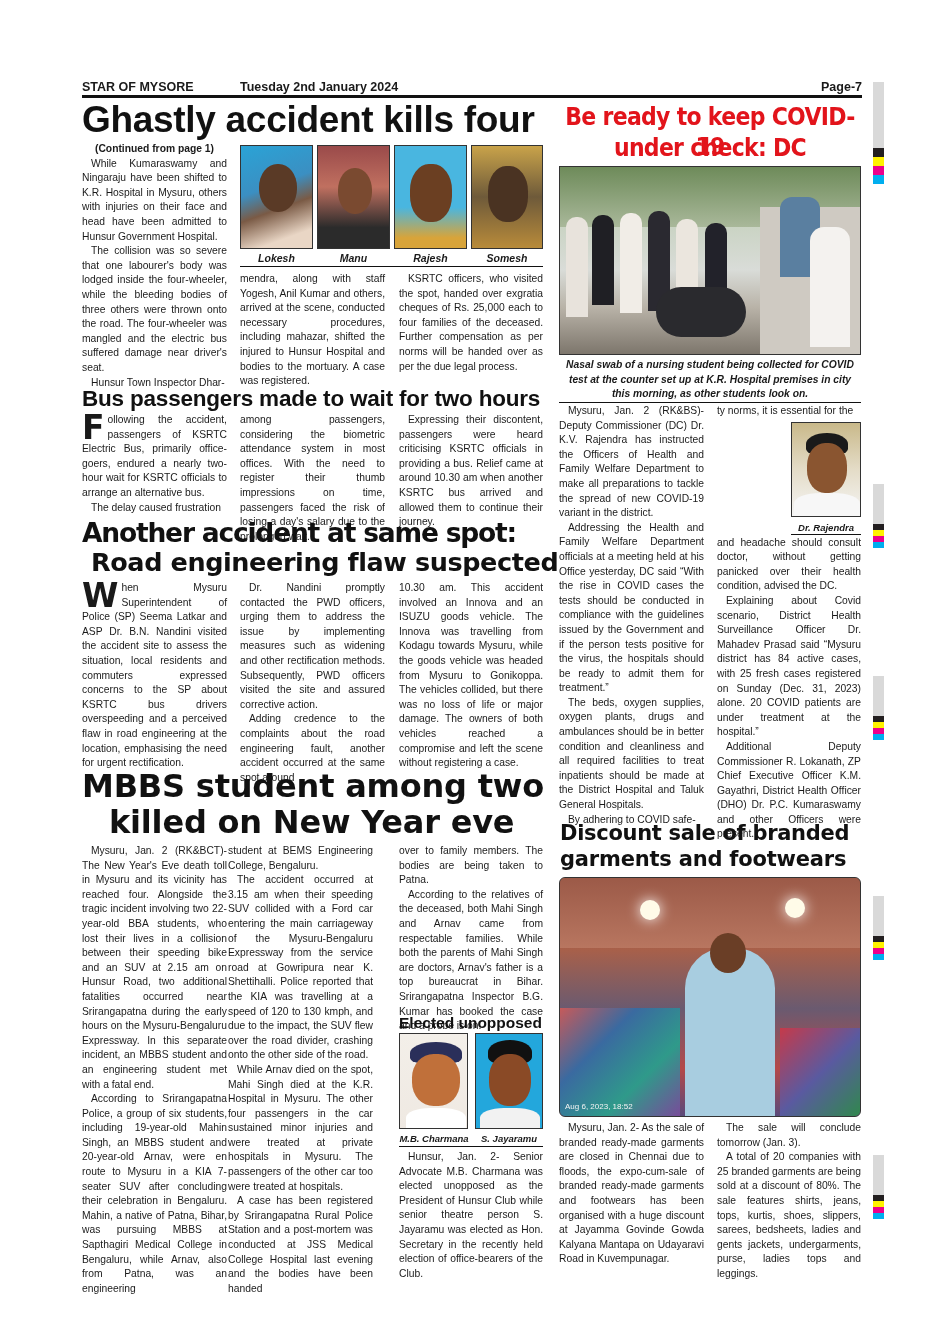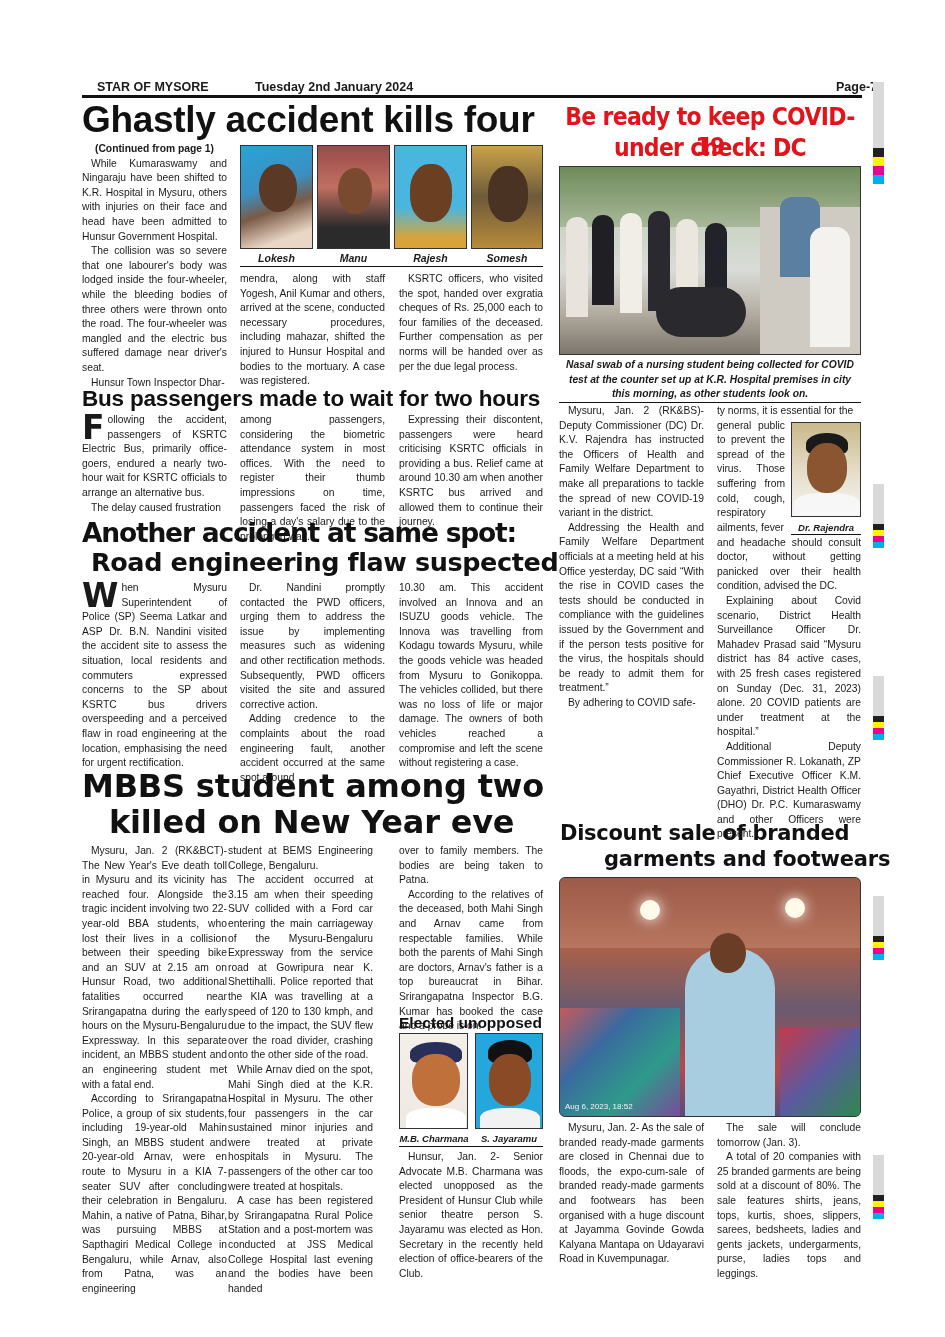--- a/index.html
+++ b/index.html
@@ -1,18 +1,18 @@
 <!DOCTYPE html>
 <html><head>
 <meta charset="utf-8">
 <style>
   * { box-sizing: border-box; margin: 0; padding: 0; }
   html, body { width: 945px; height: 1337px; background: #ffffff; overflow: hidden; }
   body { position: relative; font-family: "Liberation Sans", sans-serif; color: #1a1a1a; }
-  .abs { position: absolute; margin-left: 15px; }
+  .abs { position: absolute; }
   .masthead-left { font-weight: bold; font-size: 12.5px; }
   .rule { position: absolute; background: #111; }
   .headline { position: absolute; font-family: "Liberation Sans", sans-serif; font-weight: bold; color: #111; white-space: nowrap; line-height: 1; }
   .headline.heavy { font-family: "DejaVu Sans", sans-serif; font-weight: bold; letter-spacing: -0.5px; }
   .col { position: absolute; font-size: 10.3px; line-height: 14.6px; text-align: justify; }
   .col p { text-indent: 9px; }
   .col p.noindent { text-indent: 0; }
   .col p.center { text-align: center; font-weight: bold; text-indent: 0; }
   .dropcap { float: left; font-family: "DejaVu Sans", sans-serif; font-weight: bold; font-size: 33px; line-height: 28px; margin: 1px 3px 0 0; }
   .photo { position: absolute; border: 1px solid #333; overflow: hidden; }
@@ -139,41 +139,41 @@
   <div style="position:absolute;left:96px;top:120px;width:90px;height:50px;border-radius:30px;background:#2a2a2e;"></div>
   <div style="position:absolute;left:220px;top:30px;width:40px;height:80px;border-radius:12px 12px 0 0;background:#5a7fa0;"></div>
   <div style="position:absolute;left:250px;top:60px;width:40px;height:120px;border-radius:14px 14px 0 0;background:#f4f2ef;"></div>
 </div>
 <div class="photo-caption" style="left:559px; top:358px; width:302px;">Nasal swab of a nursing student being collected for COVID test at the counter set up at K.R. Hospital premises in city this morning, as other students look on.</div>
 <div class="rule" style="left:559px; top:402px; width:302px; height:1px;"></div>
 
 <div class="col" style="left:559px; top:404px; width:145px;">
   <p>Mysuru, Jan. 2 (RK&amp;BS)- Deputy Commissioner (DC) Dr. K.V. Rajendra has instructed the Officers of Health and Family Welfare Department to make all preparations to tackle the spread of new COVID-19 variant in the district.</p>
   <p>Addressing the Health and Family Welfare Department officials at a meeting held at his Office yesterday, DC said “With the rise in COVID cases the tests should be conducted in compliance with the guidelines issued by the Government and if the person tests positive for the virus, the hospitals should be ready to admit them for treatment.”</p>
+  <p>The beds, oxygen supplies, oxygen plants, drugs and ambulances should be in better condition and cleanliness and all required facilities to treat inpatients should be made at the District Hospital and Taluk General Hospitals.</p>
   <p>By adhering to COVID safe-</p>
 </div>
 <div class="col" style="left:717px; top:404px; width:144px;">
   <p class="noindent">ty norms, it is essential for the</p>
   <div style="position:relative; height:117px;">
     <div class="photo" style="left:74px; top:3px; width:70px; height:95px; background:linear-gradient(180deg,#c9b98a 0%,#e4dcc7 50%,#f5f5f5 100%);">
       <div style="position:absolute;left:14px;top:10px;width:42px;height:22px;border-radius:50% 50% 30% 30%;background:#1a1a1a;"></div>
       <div style="position:absolute;left:15px;top:20px;width:40px;height:50px;border-radius:45%;background:#8a5530;"></div>
       <div style="position:absolute;left:2px;top:70px;width:66px;height:26px;background:#f7f7f7;border-radius:40% 40% 0 0;"></div>
     </div>
     <div class="caption-name" style="left:74px; top:102px; width:70px; font-size:9.5px;">Dr. Rajendra</div>
     <div class="rule" style="left:74px; top:115px; width:70px; height:1px;"></div>
-    <p class="noindent" style="width:68px; position:absolute; left:0; top:0;">general public to prevent the spread of the virus. Those suffering from cold, cough, respiratory ailments, fever</p>
   </div>
   <p class="noindent">and headache should consult doctor, without getting panicked over their health condition, advised the DC.</p>
   <p>Explaining about Covid scenario, District Health Surveillance Officer Dr. Mahadev Prasad said “Mysuru district has 84 active cases, with 25 fresh cases registered on Sunday (Dec. 31, 2023) alone. 20 COVID patients are under treatment at the hospital.”</p>
   <p>Additional Deputy Commissioner R. Lokanath, ZP Chief Executive Officer K.M. Gayathri, District Health Officer (DHO) Dr. P.C. Kumaraswamy and other Officers were present.</p>
 </div>
 
 <div class="headline heavy" style="left:560px; top:823px; font-size:21px; letter-spacing:-0.3px;">Discount sale of branded</div>
-<div class="headline heavy" style="left:560px; top:849px; font-size:21px; letter-spacing:-0.2px;margin-left:44px;">garments and footwears</div>
+<div class="headline heavy" style="left:560px; top:849px; font-size:21px; letter-spacing:-0.2px;">garments and footwears</div>
 
 <div class="photo" style="left:559px; top:877px; width:302px; height:240px; background:linear-gradient(180deg,#8a4a3a 0%,#a8604a 30%,#6a5a70 55%,#b44a4a 80%,#5a4a7a 100%);border-radius:6px;">
   <div style="position:absolute;left:0;top:0;width:302px;height:70px;background:linear-gradient(180deg,#9c5a48,#b87660);"></div>
   <div style="position:absolute;left:80px;top:22px;width:20px;height:20px;border-radius:50%;background:#fffbe8;box-shadow:0 0 14px #fff;"></div>
   <div style="position:absolute;left:225px;top:20px;width:20px;height:20px;border-radius:50%;background:#fffbe8;box-shadow:0 0 14px #fff;"></div>
   <div style="position:absolute;left:125px;top:70px;width:90px;height:170px;border-radius:40px 40px 0 0;background:#a8cde0;"></div>
   <div style="position:absolute;left:150px;top:55px;width:36px;height:40px;border-radius:50%;background:#6a3e26;"></div>
   <div style="position:absolute;left:0;top:130px;width:120px;height:110px;background:linear-gradient(135deg,#c65a5a,#3a6aa0,#2f9a8a,#7a4a9a);"></div>
   <div style="position:absolute;left:220px;top:150px;width:82px;height:90px;background:linear-gradient(135deg,#c53a4a,#5a5aa0,#2f8a4a);"></div>
   <div style="position:absolute;left:5px;top:224px; font-size:8px; color:#f3f3f3; font-family:'Liberation Sans',sans-serif;">Aug 6, 2023, 18:52</div>

